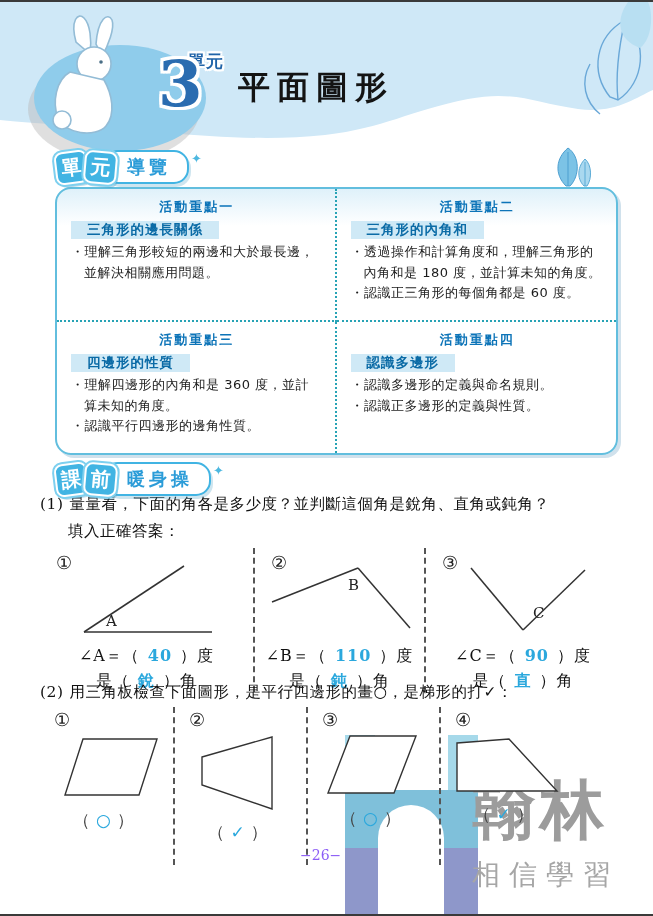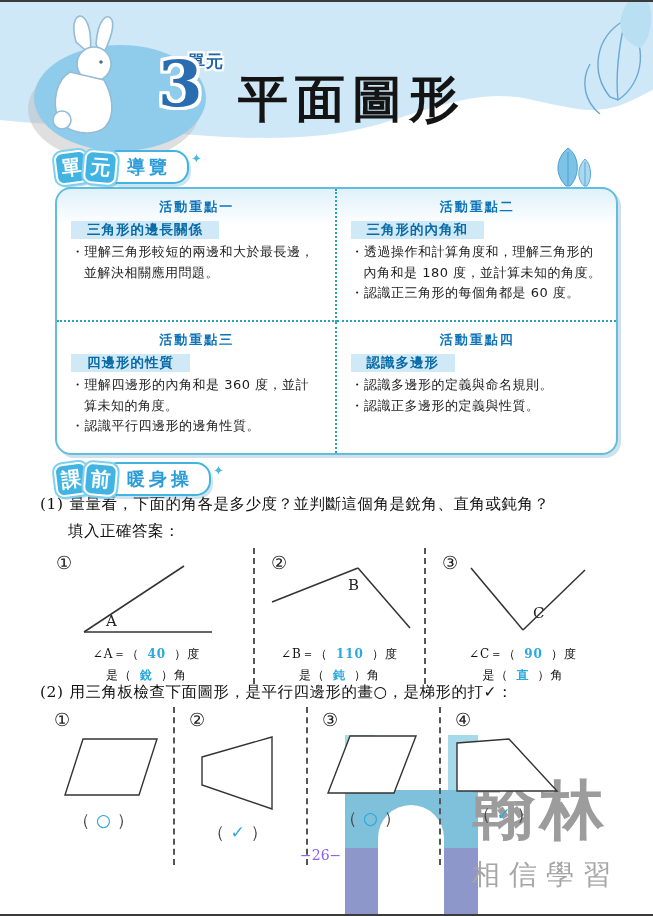--- a/index.html
+++ b/index.html
@@ -17,21 +17,21 @@
     position:absolute; left:146px; top:48px; font-size:17px; font-weight:bold; color:#1f63a8;
     text-shadow:-2px -2px 0 #fff,2px -2px 0 #fff,-2px 2px 0 #fff,2px 2px 0 #fff,0 2px 0 #fff,2px 0 0 #fff,0 -2px 0 #fff,-2px 0 0 #fff;
     letter-spacing:1px; z-index:4;margin-left:42px;
   }
   .unit-number {
     position:absolute; left:158px; top:44px; font-family:"DejaVu Serif","Liberation Serif",serif;
     font-size:64px; font-weight:bold; color:#2a6cb0; z-index:4;
     text-shadow:-3px -3px 0 #fff,3px -3px 0 #fff,-3px 3px 0 #fff,3px 3px 0 #fff,0 3px 0 #fff,3px 0 0 #fff,0 -3px 0 #fff,-3px 0 0 #fff;
   }
   .page-title {
-    position:absolute; left:238px; top:64px; font-size:50px; font-weight:900; color:#141414;
+    position:absolute; left:238px; top:64px; font-size:32px; font-weight:900; color:#141414;
     letter-spacing:7px; z-index:4;
   }
 
   
   .badge { position:absolute; display:flex; align-items:center; z-index:5; }
   .badge .tile {
     width:33px; height:33px; background:#41b4e3; border:2px solid #ffffff;
     border-radius:8px; box-shadow:0 0 0 2px #7ed0ef, 2px 3px 0 rgba(60,150,190,.35);
     color:#fff; font-weight:bold; font-size:20px; display:flex; align-items:center; justify-content:center;
   }
@@ -63,21 +63,21 @@
   .q-block { position:absolute; z-index:2; }
   .q-line { font-family:"DejaVu Serif","Liberation Serif",serif; font-size:15.5px; color:#111; letter-spacing:.5px; }
   .q-num { margin-right:6px; }
   .q1-cols { display:flex; margin-top:6px; }
   .q1-col { position:relative; padding-top:4px; }
   .q1-col.c1 { width:213px; }
   .q1-col.c2 { width:171px; border-left:2px dashed #555; }
   .q1-col.c3 { width:196px; border-left:2px dashed #555; }
   .circ-num { font-family:"DejaVu Serif","Liberation Serif",serif; font-size:18px; color:#222; position:absolute; top:4px; left:16px; }
   .angle-svg { display:block; margin:6px auto 0; }
-  .ans-line { text-align:center; font-family:"DejaVu Serif","Liberation Serif",serif; font-size:12px; color:#111; margin-top:6px; letter-spacing:1px; }
+  .ans-line { text-align:center; font-family:"DejaVu Serif","Liberation Serif",serif; font-size:16px; color:#111; margin-top:6px; letter-spacing:1px; }
   .ans-line + .ans-line { margin-top:4px; }
   .ans-val { color:#2ba8dd; font-weight:bold; padding:0 8px; }
 
   .q2-cols { display:flex; margin-top:4px; }
   .q2-col { position:relative; width:133px; height:158px; }
   .q2-col + .q2-col { border-left:2px dashed #555; }
   .q2-col .circ-num { left:14px; top:2px; }
   .shape-svg { display:block; margin:26px auto 0; }
   .q2-ans { text-align:center; font-family:"DejaVu Serif","Liberation Serif",serif; font-size:17px; color:#444; margin-top:8px; letter-spacing:6px; }
   .q2-ans .glyph { color:#2ba8dd; }

